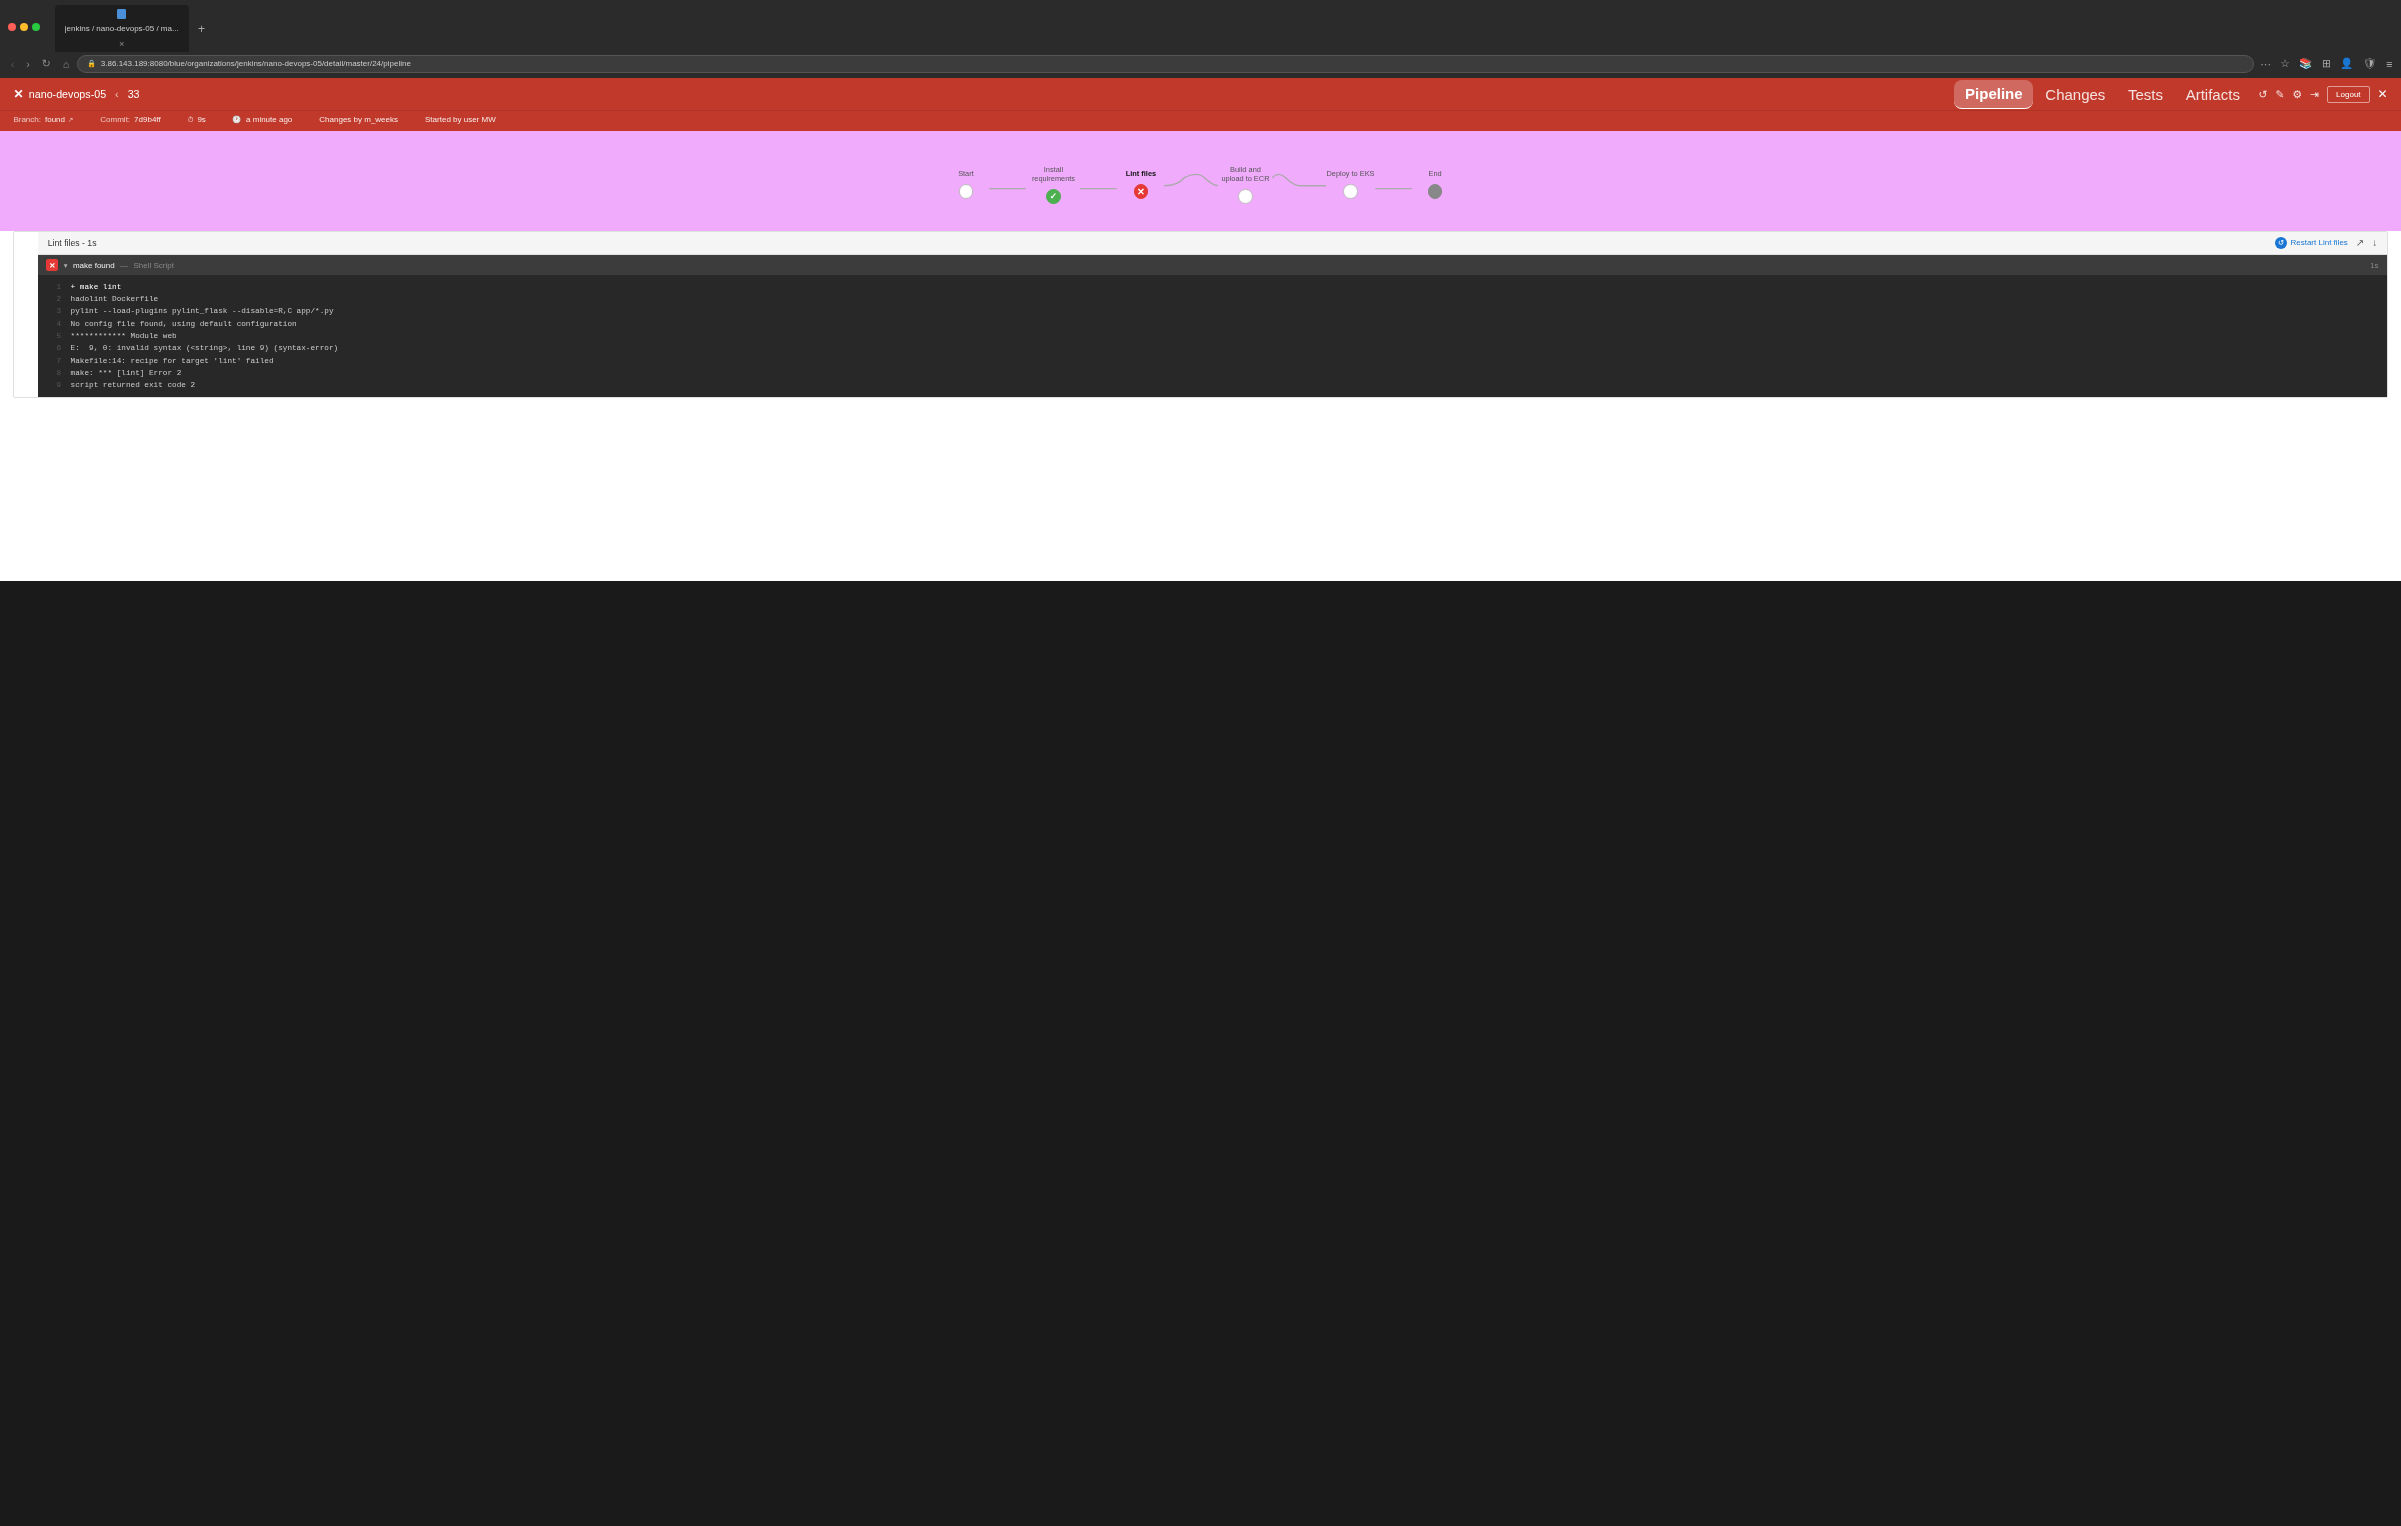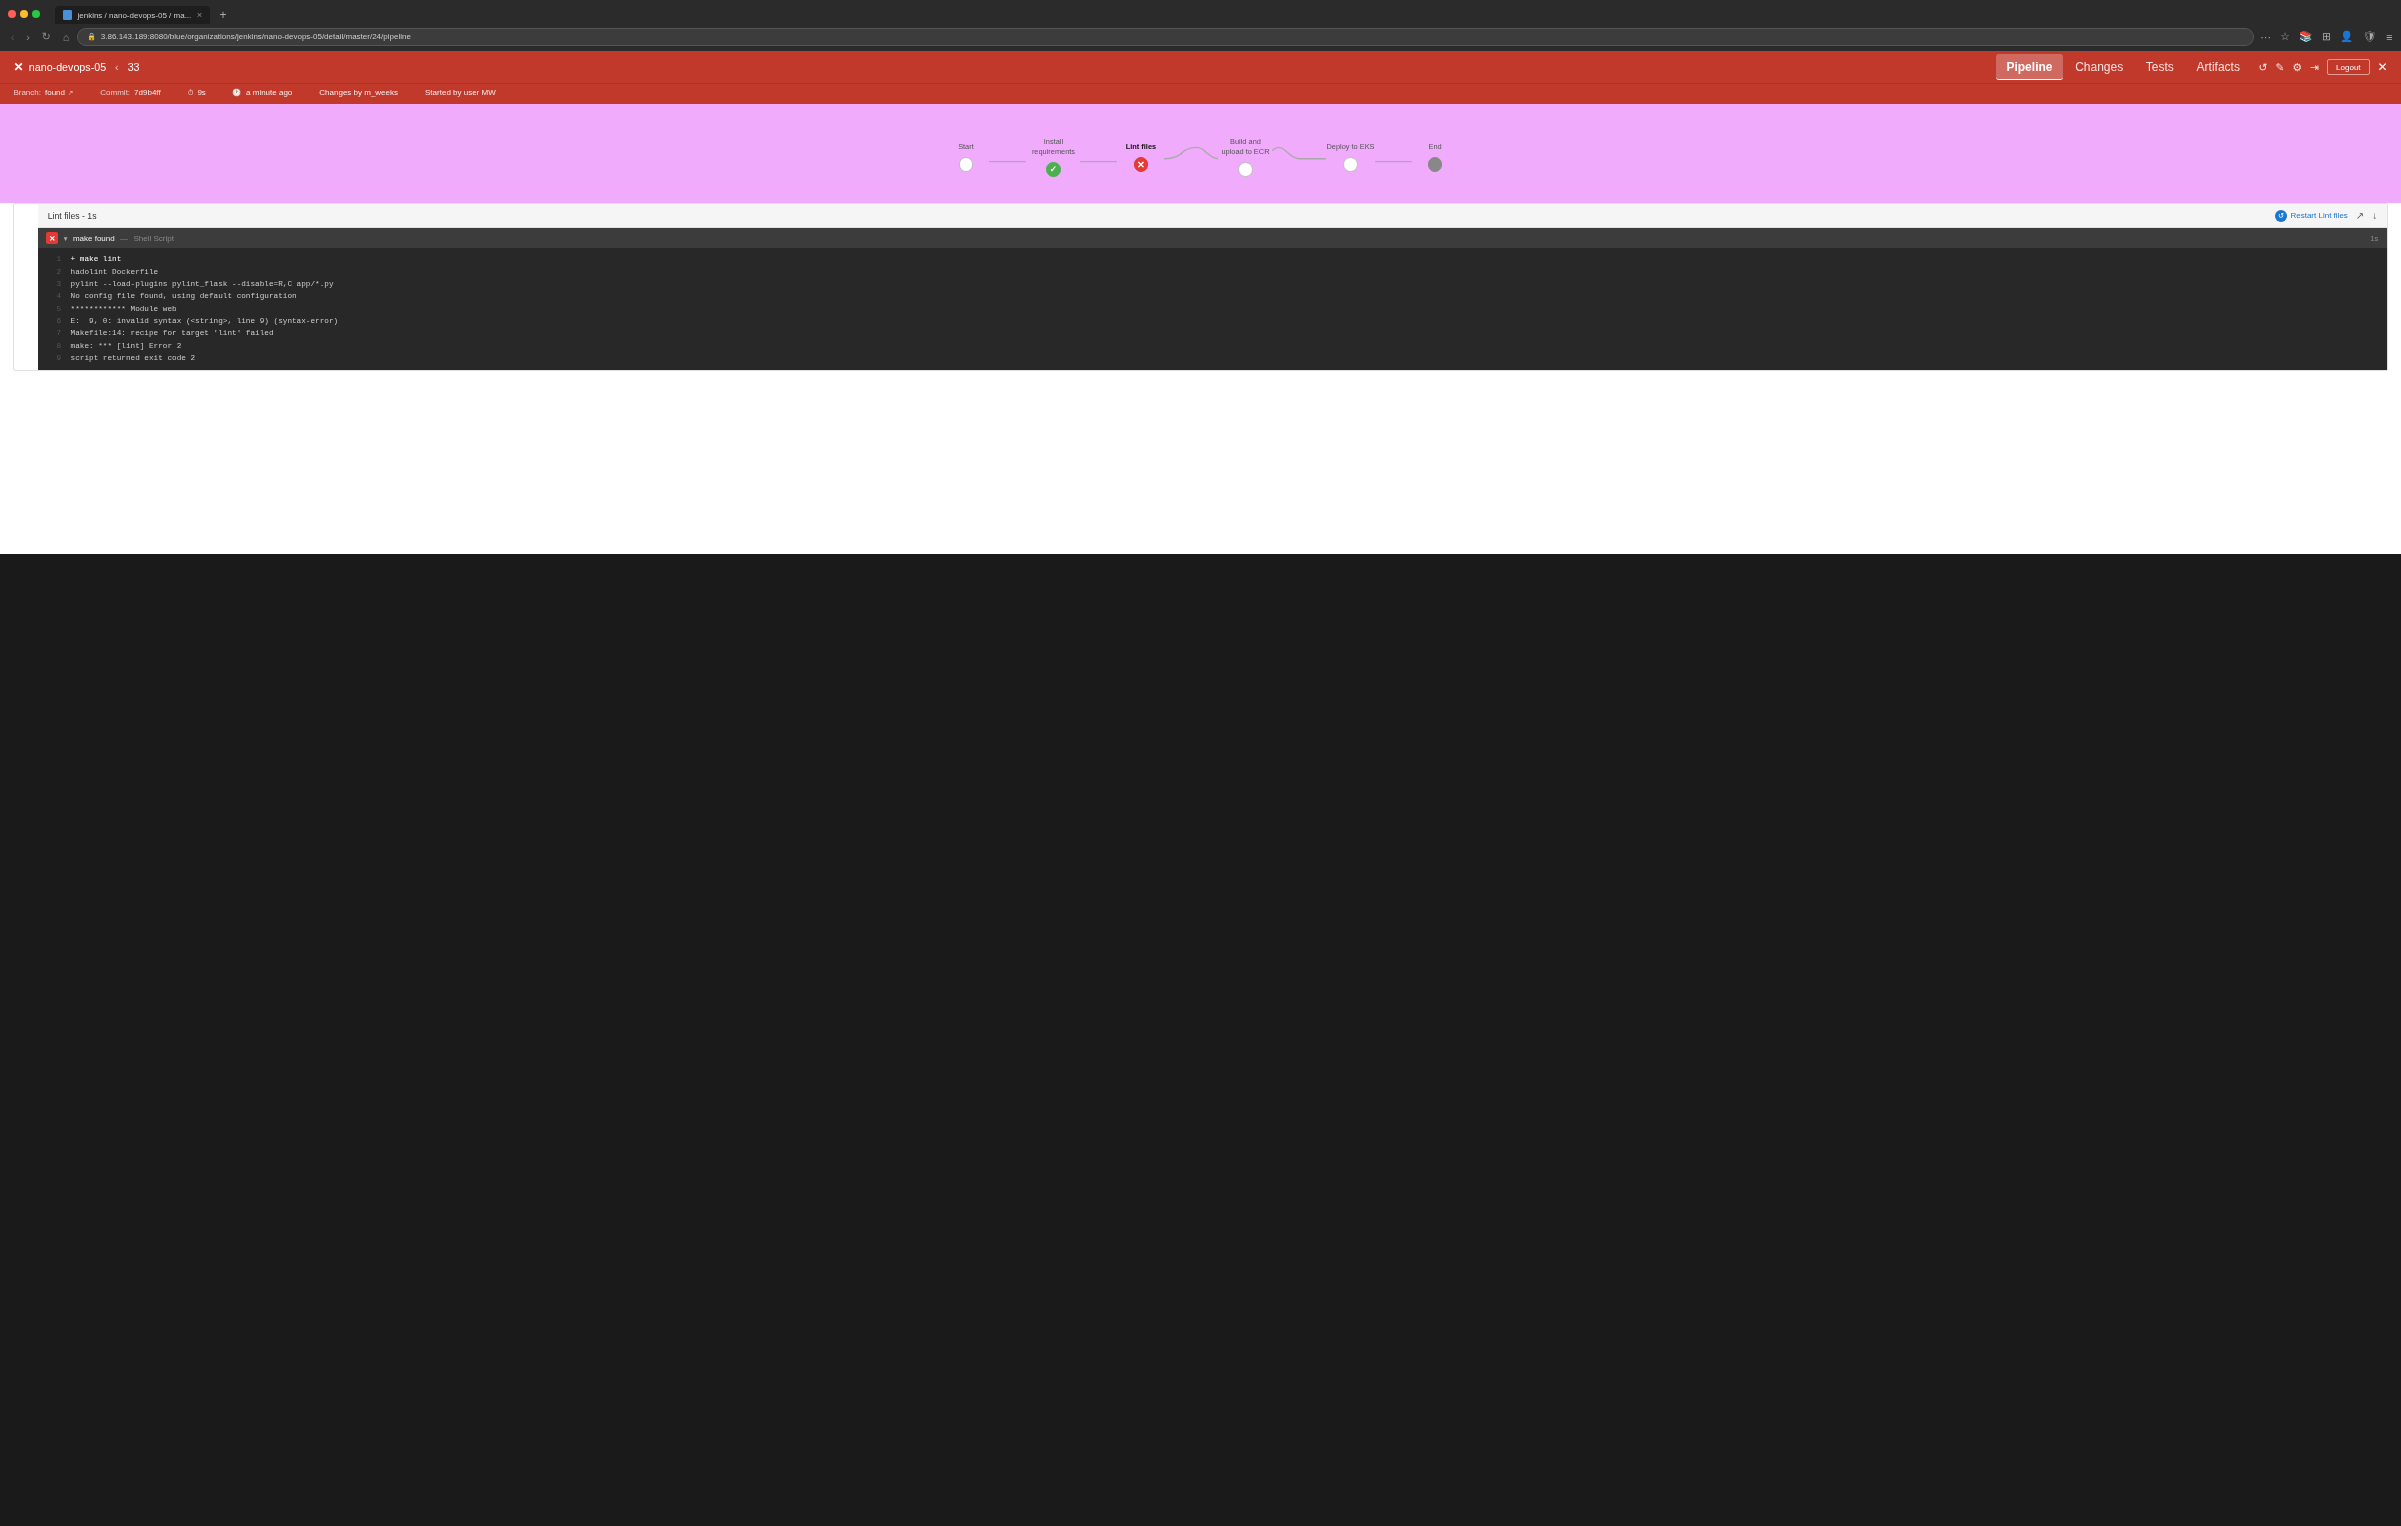--- a/index.html
+++ b/index.html
@@ -1,21 +1,21 @@
 <!DOCTYPE html>
 <html style="font-size:10.7px"><head>
   <meta charset="utf-8">
   <style>
     * { box-sizing: border-box; margin: 0; padding: 0; }
     body { font-family: -apple-system, BlinkMacSystemFont, 'Segoe UI', sans-serif; background: #1a1a1a; font-size: 8.7px; }
 
     
     .browser-chrome { background: #2b2b2b; width: 100%; }
     .tab-bar { display: flex; align-items: center; padding: 5.4px 6.7px 0; background: #2b2b2b; gap: 4px; }
-    .tab-item { display: flex; align-items: center; background: #3c3c3c; border-radius: 4px 4px 0 0; padding: 4px 8px; gap: 5.4px; min-width: 134px; }
+    .tab-item { display: flex; align-items: center; background: #3c3c3c; border-radius: 4px 4px 0 0; padding: 4px 8px; gap: 5.4px; min-width: 134px; flex-direction: column; }
     .tab-item.active { background: #1e1e1e; }
     .tab-favicon { width: 9.4px; height: 9.4px; background: #4a90d9; border-radius: 1.3px; }
     .tab-title { color: #ccc; font-size: 8px; flex: 1; white-space: nowrap; overflow: hidden; text-overflow: ellipsis; }
     .tab-close { color: #888; font-size: 9.4px; cursor: pointer; line-height: 1; }
     .tab-new { color: #aaa; font-size: 12px; cursor: pointer; padding: 2.7px 5.4px; }
     .traffic-lights { display: flex; gap: 4px; padding: 5.4px 8px 2.7px; }
     .traffic-dot { width: 8px; height: 8px; border-radius: 50%; }
     .dot-red { background: #ff5f57; }
     .dot-yellow { background: #ffbd2e; }
     .dot-green { background: #28c840; }
@@ -30,21 +30,21 @@
 
     
     .jenkins-app { background: #fff; min-height: 503px; }
 
     
     .jenkins-header { background: #c0392b; color: #fff; display: flex; align-items: center; padding: 0 13.4px; height: 32px; }
     .jenkins-logo { font-size: 12px; margin-right: 5.4px; color: #fff; font-weight: bold; cursor: pointer; }
     .jenkins-title { color: #fff; font-size: 10.7px; font-weight: 500; flex: 1; display: flex; align-items: center; gap: 9px; }
     .jenkins-title .separator { opacity: 0.7; }
     .nav-tabs { display: flex; gap: 1.3px; align-items: center; }
-    .nav-tab { color: #fff; padding: 5.4px 10.7px; cursor: pointer; font-size: 12px; border-radius: 3px; opacity: 0.85; }
+    .nav-tab { color: #fff; padding: 5.4px 10.7px; cursor: pointer; font-size: 15px; border-radius: 8px; opacity: 0.85; }
     .nav-tab.active { background: rgba(255,255,255,0.25); opacity: 1; font-weight: 600; border-bottom: 1.3px solid #fff; }
     .header-actions { display: flex; align-items: center; gap: 8px; margin-left: 8px; }
     .header-icon-btn { background: none; border: none; color: #fff; cursor: pointer; font-size: 10.7px; opacity: 0.85; }
     .logout-btn { border: 0.7px solid rgba(255,255,255,0.5); color: #fff; background: none; padding: 2.7px 8px; border-radius: 2px; cursor: pointer; font-size: 8px; }
     .close-btn { color: #fff; font-size: 12px; background: none; border: none; cursor: pointer; }
 
     
     .build-info { background: #c0392b; color: rgba(255,255,255,0.9); display: flex; gap: 27px; padding: 4px 13.4px 6.7px; border-top: 0.7px solid rgba(0,0,0,0.1); font-size: 8px; }
     .build-info-item { display: flex; align-items: center; gap: 4px; }
     .build-info-label { opacity: 0.8; }

